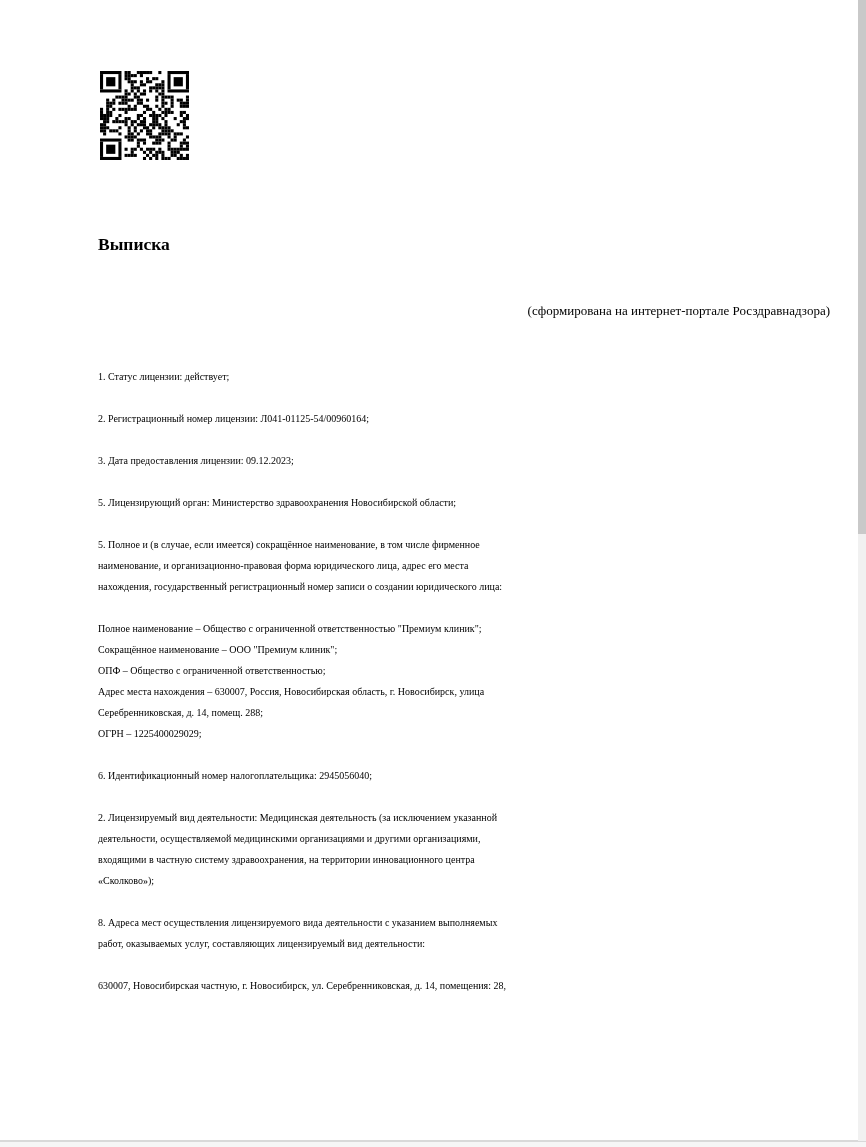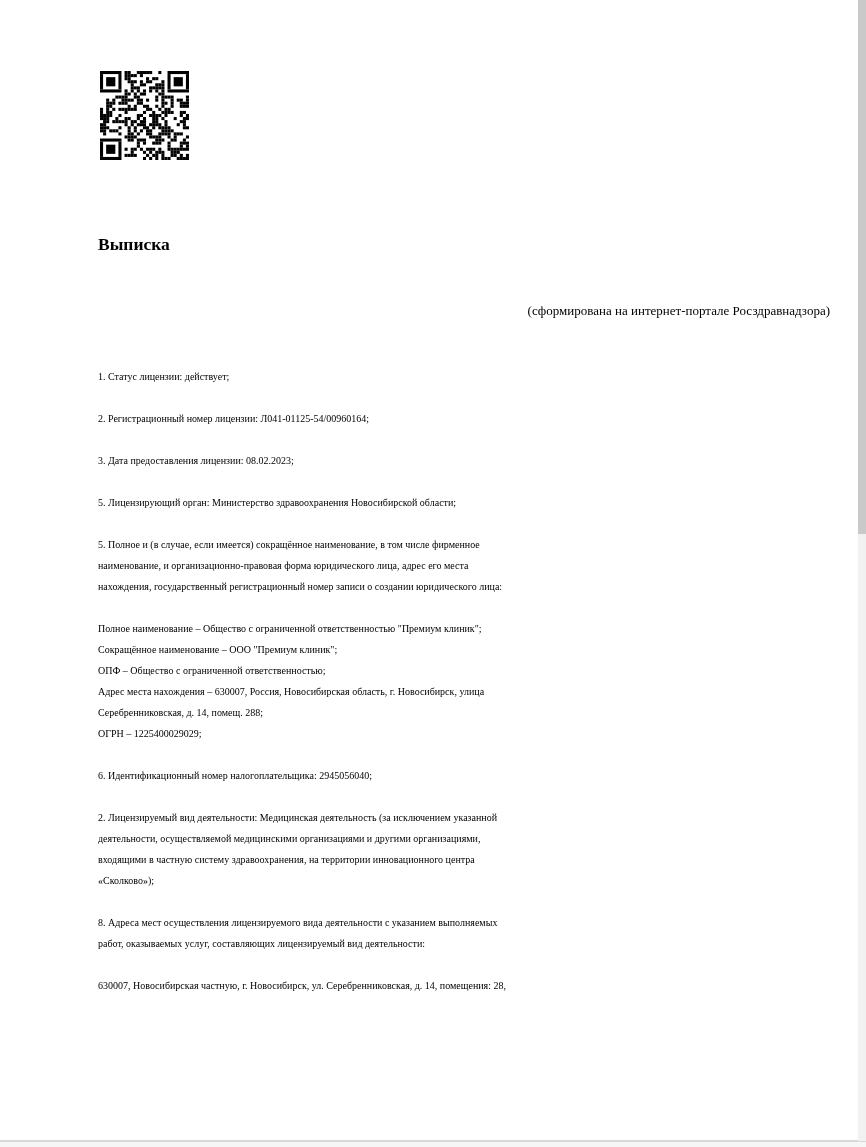--- a/index.html
+++ b/index.html
@@ -393,21 +393,21 @@
 
   <div class="title">
     <div>Выписка</div>
   </div>
 
   <div class="note">(сформирована на интернет-портале Росздравнадзора)</div>
 
   <div class="body">
     <p>1. Статус лицензии: действует;</p>
     <p>2. Регистрационный номер лицензии: Л041-01125-54/00960164;</p>
-    <p>3. Дата предоставления лицензии: 08.02.2023;</p>
+    <p>3. Дата предоставления лицензии: 09.12.2023;</p>
     <p>5. Лицензирующий орган: Министерство здравоохранения Новосибирской области;</p>
     <p>5. Полное и (в случае, если имеется) сокращённое наименование, в том числе фирменное
 наименование, и организационно-правовая форма юридического лица, адрес его места
 нахождения, государственный регистрационный номер записи о создании юридического лица:</p>
     <p>Полное наименование – Общество с ограниченной ответственностью "Премиум клиник";
 Сокращённое наименование – ООО "Премиум клиник";
 ОПФ – Общество с ограниченной ответственностью;
 Адрес места нахождения – 630007, Россия, Новосибирская область, г. Новосибирск, улица
 Серебренниковская, д. 14, помещ. 288;
 ОГРН – 1225400029029;</p>

